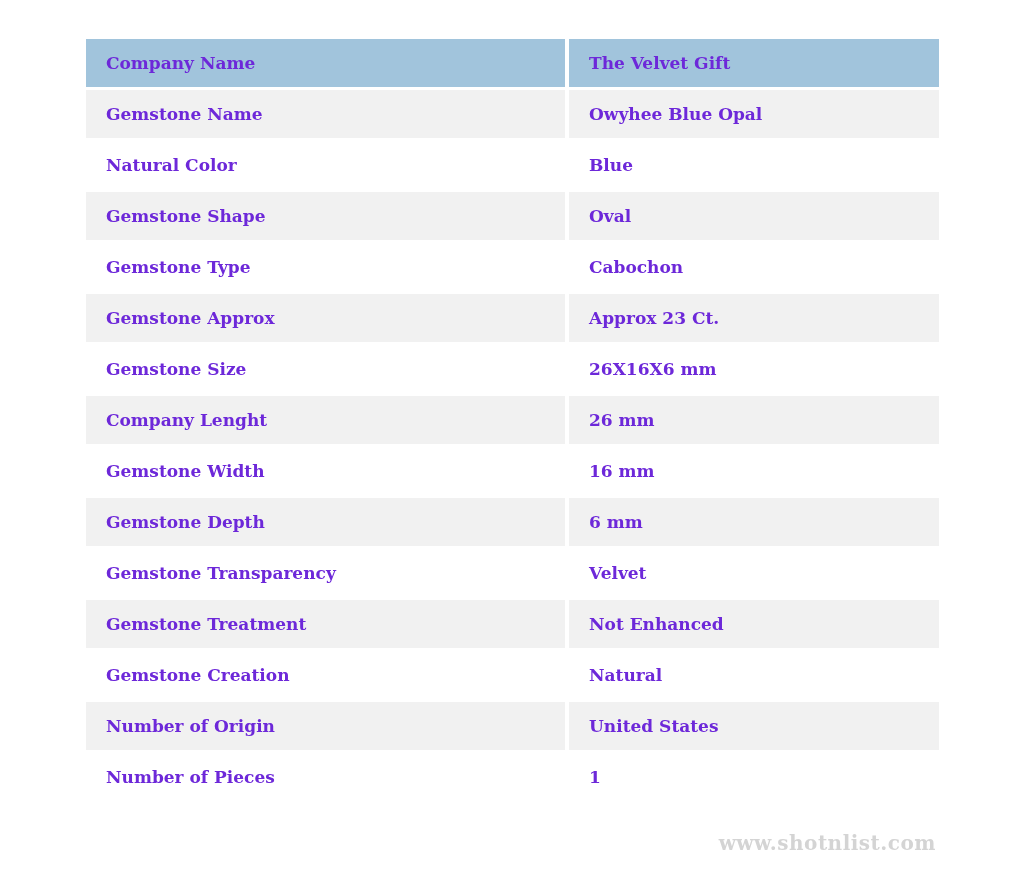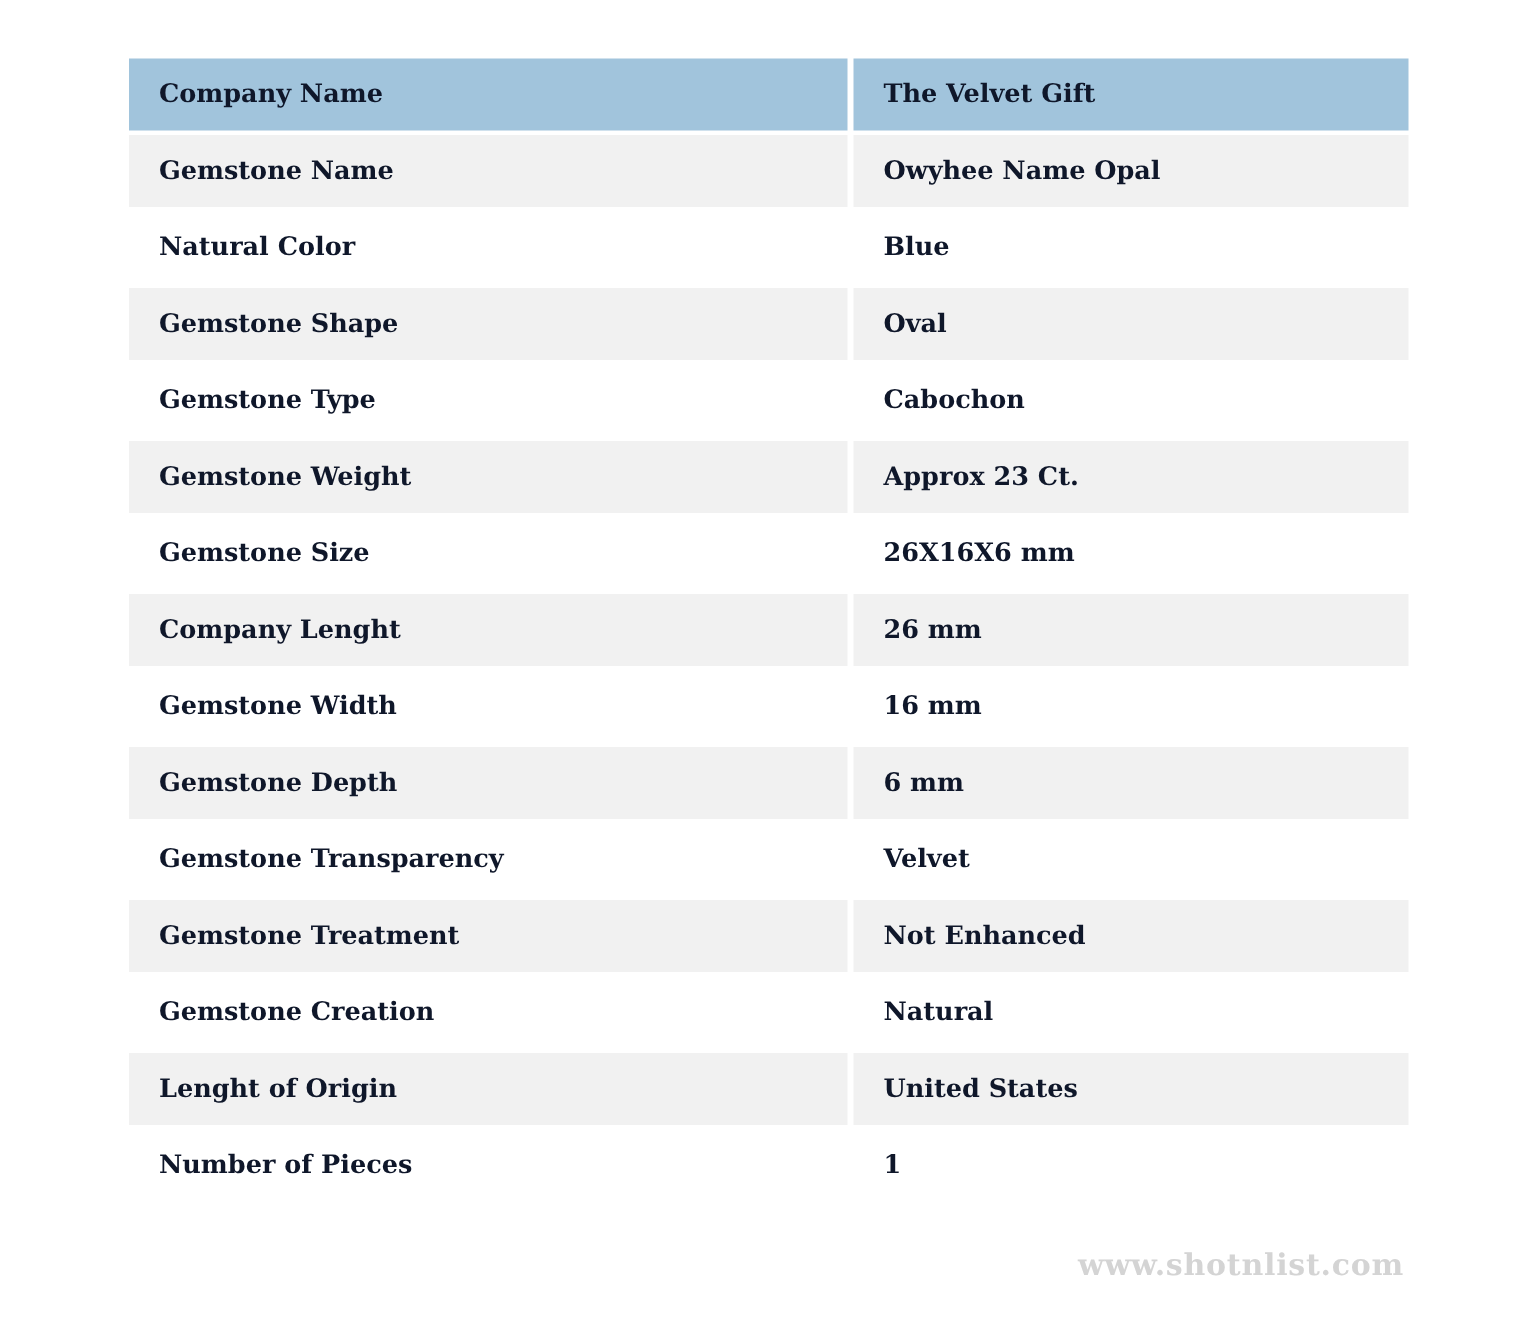--- a/index.html
+++ b/index.html
@@ -32,21 +32,21 @@
     align-items: center;
     padding-left: 20px;
     box-sizing: border-box;
     overflow: hidden;
   }
   .cell.left  { width: 479px; flex: 0 0 auto; }
   .cell.right { flex: 1 1 auto; text-align: center; }
   .txt {
     font-weight: bold;
     font-size: 17px;
-    color: #0f172a;
+    color: #6d28d9;
     white-space: nowrap;
   }
   .row.header .cell { background: var(--header-bg, #a1c4dc); }
   .row.alt    .cell { background: var(--alt-row-bg, #f1f1f1); }
   .row.plain  .cell { background: var(--row-bg, #ffffff); }
   .watermark {
     position: absolute;
     top: 831px;
     right: 88px;
     font-weight: bold;
@@ -68,21 +68,21 @@
       <div class="cell right">
         <span class="txt">The Velvet Gift</span>
       </div>
     </div>
     <div id="rows">
   <div class="row alt">
     <div class="cell left">
       <span class="txt">Gemstone Name</span>
     </div>
     <div class="cell right">
-      <span class="txt">Owyhee Name Opal</span>
+      <span class="txt">Owyhee Blue Opal</span>
     </div>
   </div>
 
   <div class="row plain">
     <div class="cell left">
       <span class="txt">Natural Color</span>
     </div>
     <div class="cell right">
       <span class="txt">Blue</span>
     </div>
@@ -101,21 +101,21 @@
     <div class="cell left">
       <span class="txt">Gemstone Type</span>
     </div>
     <div class="cell right">
       <span class="txt">Cabochon</span>
     </div>
   </div>
 
   <div class="row alt">
     <div class="cell left">
-      <span class="txt">Gemstone Weight</span>
+      <span class="txt">Gemstone Approx</span>
     </div>
     <div class="cell right">
       <span class="txt">Approx 23 Ct.</span>
     </div>
   </div>
 
   <div class="row plain">
     <div class="cell left">
       <span class="txt">Gemstone Size</span>
     </div>
@@ -173,21 +173,21 @@
     <div class="cell left">
       <span class="txt">Gemstone Creation</span>
     </div>
     <div class="cell right">
       <span class="txt">Natural</span>
     </div>
   </div>
 
   <div class="row alt">
     <div class="cell left">
-      <span class="txt">Lenght of Origin</span>
+      <span class="txt">Number of Origin</span>
     </div>
     <div class="cell right">
       <span class="txt">United States</span>
     </div>
   </div>
 
   <div class="row plain">
     <div class="cell left">
       <span class="txt">Number of Pieces</span>
     </div>

